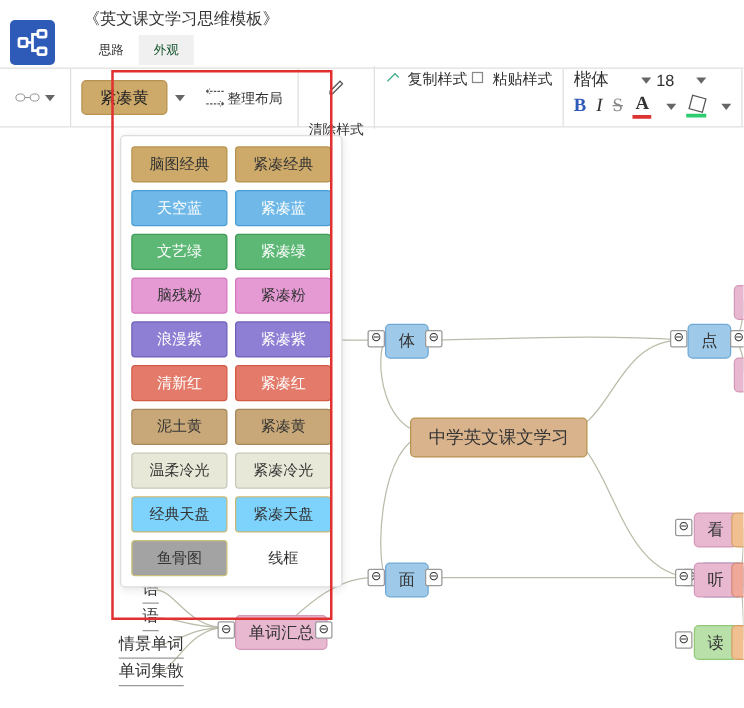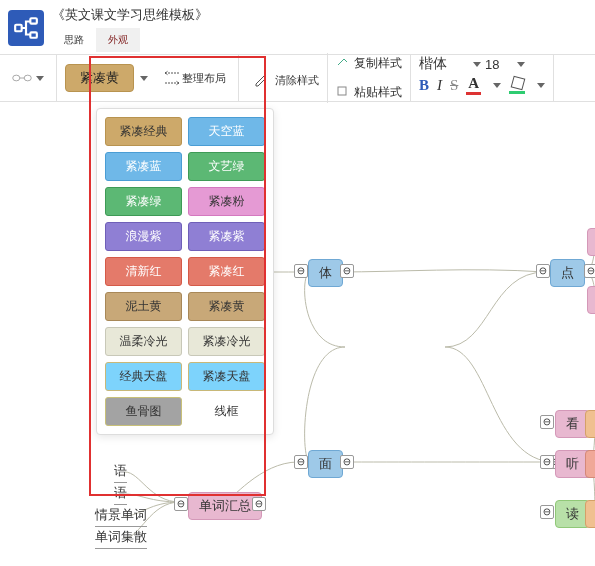--- a/index.html
+++ b/index.html
@@ -1,23 +1,23 @@
 <!DOCTYPE html>
 <html><head>
 <meta charset="utf-8">
 <style>
 html,body{margin:0;padding:0;width:595px;height:566px;background:#fff;font-family:"Microsoft YaHei",sans-serif;font-size:12px;color:#333;overflow:hidden;position:relative}
-.hdr{display:flex;align-items:center;gap:8px;padding:4px 0 0 8px}
+.hdr{display:flex;align-items:flex-end;gap:23px;padding:4px 0 0 8px}
 .logo{width:36px;height:36px;background:#2e5bb8;border-radius:4px;position:relative;display:flex;align-items:center;justify-content:center}
 .logo svg{width:26px;height:26px;fill:none;stroke:#fff;stroke-width:2}
 .title-block{display:flex;flex-direction:column}
 .doc-title{font-size:13px;padding:2px 0}
 .tabs{display:flex;margin-top:2px}
 .tab{padding:5px 12px;font-size:10px;color:#333;cursor:pointer}
-.tab.active{background:#f0f0f0;color:#7f1d1d}
+.tab.active{background:#f0f0f0;color:#14532d}
 .toolbar{display:flex;align-items:center;border-top:1px solid #e0e0e0;border-bottom:1px solid #e0e0e0;height:46px;margin-top:2px}
 .tb-group{display:flex;align-items:center;height:100%;padding:0 8px;border-right:1px solid #e0e0e0;gap:6px}
 .tb-btn{display:flex;flex-direction:row;align-items:center;font-size:11px;cursor:pointer;padding:2px 4px}
 .tb-btn .ic{width:20px;height:20px;display:flex;align-items:center;justify-content:center}
 .style-chip{padding:4px 14px;border-radius:4px;font-size:13px;color:#222;display:inline-flex;align-items:center}
 .chip-yellow{background:#cda96a;border:1px solid #b8934f}
 .dd{width:0;height:0;border-left:4px solid transparent;border-right:4px solid transparent;border-top:5px solid #666;margin-left:4px}
 .font-sel{border:none;background:transparent;font-size:14px;width:46px}
 .size-sel{border:none;background:transparent;font-size:13px;width:24px}
 .fmt{display:flex;gap:8px;align-items:center;font-family:serif}
@@ -95,31 +95,31 @@
     </div>
     <div class="tb-btn">
       <span class="ic">
           <svg width="20" height="16" viewBox="0 0 20 16">
             <path d="M3 3h14M3 3l3-2M3 3l3 2M17 13H3M17 13l-3-2M17 13l-3 2" stroke="#555" fill="none" stroke-dasharray="2 1"></path>
           </svg>
         </span>
       <span>整理布局</span>
     </div>
   </div>
-  <div class="tb-group" style="flex-direction:row;gap:0;align-items:center;padding-top:4px">
+  <div class="tb-group" style="flex-direction:column;gap:15px;align-items:center;padding-top:4px">
     <div class="tb-btn" style="flex-direction:row;gap:2px">
       <span class="ic">
           <svg width="16" height="14">
             <path d="M3 11L11 3l2 2-8 8H3z" fill="none" stroke="#555"></path>
           </svg>
         </span>
     </div>
     <span style="font-size:11px">清除样式</span>
   </div>
-  <div class="tb-group" style="flex-direction:column;gap:2px;align-items:flex-start;justify-content:space-between">
+  <div class="tb-group" style="flex-direction:row;gap:2px;align-items:flex-start;justify-content:space-between">
     <div style="display:flex;align-items:center;gap:4px;cursor:pointer">
       <span><svg width="14" height="12">
             <path d="M2 9L8 3l3 3" fill="none" stroke="#4a8"></path>
           </svg></span>
       <span>复制样式</span>
     </div>
     <div style="display:flex;align-items:center;gap:4px;cursor:pointer">
       <span><svg width="14" height="12">
             <rect x="2" y="2" width="8" height="8" fill="none" stroke="#888"></rect>
           </svg></span>
@@ -141,25 +141,27 @@
         <span class="dd"></span>
       <span class="bucket"></span>
         <span class="dd"></span>
     </div>
   </div>
 </div>
 
 <div class="redbox"></div>
 
 <div class="styles-pop" id="styles-pop">
+    <div class="sbtn s-brown">脑图经典</div>
     <div class="sbtn s-brown">紧凑经典</div>
     <div class="sbtn s-blue">天空蓝</div>
     <div class="sbtn s-blue">紧凑蓝</div>
     <div class="sbtn s-green">文艺绿</div>
     <div class="sbtn s-green">紧凑绿</div>
+    <div class="sbtn s-pink">脑残粉</div>
     <div class="sbtn s-pink">紧凑粉</div>
     <div class="sbtn s-purple">浪漫紫</div>
     <div class="sbtn s-purple">紧凑紫</div>
     <div class="sbtn s-red">清新红</div>
     <div class="sbtn s-red">紧凑红</div>
     <div class="sbtn s-mud">泥土黄</div>
     <div class="sbtn s-mud">紧凑黄</div>
     <div class="sbtn s-cold">温柔冷光</div>
     <div class="sbtn s-cold">紧凑冷光</div>
     <div class="sbtn s-disk">经典天盘</div>
@@ -184,20 +186,21 @@
       <path d="M590 360 C595 360 595 410 595 410"></path>
       <path d="M298 170 C250 170 180 170 135 170"></path>
       <path d="M298 360 C260 360 230 400 225 400"></path>
       <path d="M180 400 C150 400 140 370 125 370"></path>
       <path d="M180 400 C150 400 140 392 125 392"></path>
       <path d="M180 400 C150 400 140 414 125 414"></path>
       <path d="M180 400 C150 400 140 436 125 436"></path>
     </g>
   </svg>
 
+  <div class="node main" style="left:328px;top:232px">中学英文课文学习</div>
 
   <span class="expand" style="left:294px;top:162px">⊖</span>
   <div class="node blue" style="left:308px;top:157px">体</div>
   <span class="expand" style="left:340px;top:162px">⊖</span>
 
   <span class="expand" style="left:294px;top:353px">⊖</span>
   <div class="node blue" style="left:308px;top:348px">面</div>
   <span class="expand" style="left:340px;top:353px">⊖</span>
 
   <span class="expand" style="left:536px;top:162px">⊖</span>

